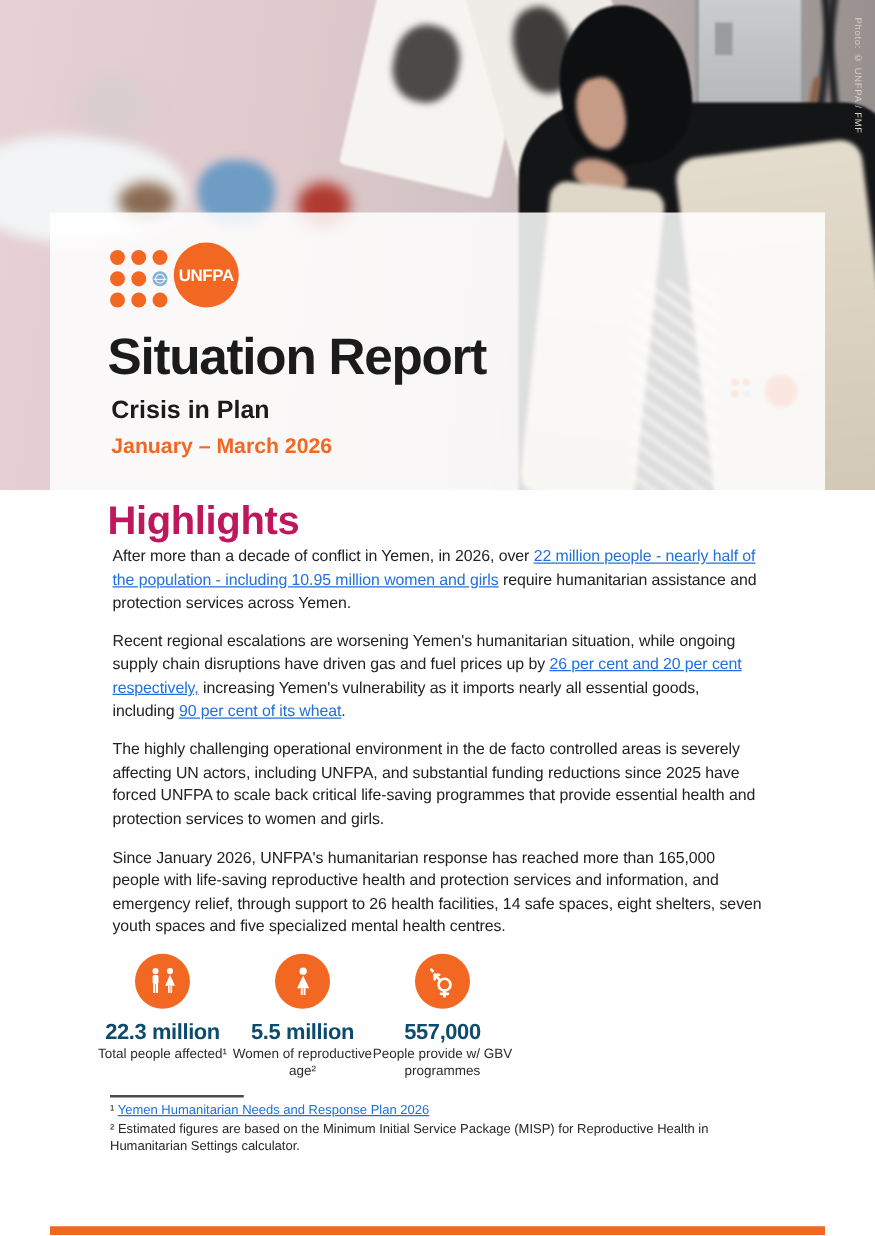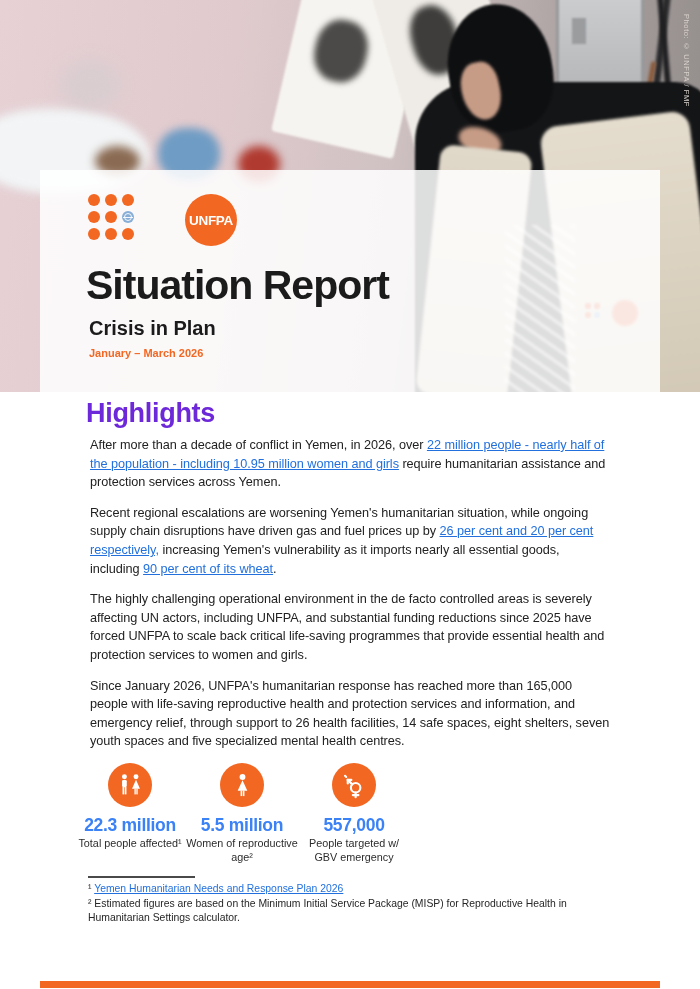--- a/index.html
+++ b/index.html
@@ -40,49 +40,49 @@
       background:radial-gradient(circle 3px at 4px 4px,#e0542a 3px,transparent 3px),
                  radial-gradient(circle 3px at 13px 4px,#e0542a 3px,transparent 3px),
                  radial-gradient(circle 3px at 4px 13px,#e0542a 3px,transparent 3px),
                  radial-gradient(circle 3px at 13px 13px,#7fa8d0 3px,transparent 3px); filter:blur(1px); }
   .photo-credit { right:9px; top:14px; writing-mode:vertical-rl; font-size:7.5px; letter-spacing:.6px;
                   color:#d9d2cb; white-space:nowrap; }
 
   
   .title-card { position:absolute; left:40px; top:170px; width:620px; height:222px;
                 background:rgba(255,255,255,0.86); z-index:2; }
-  .logo { position:absolute; left:48px; top:24px; display:flex; align-items:flex-start;gap:46px; }
+  .logo { position:absolute; left:48px; top:24px; display:flex; align-items:flex-end; }
   .dots-grid { display:grid; grid-template-columns:repeat(3,12px); grid-auto-rows:12px; gap:5px; }
   .dot { width:12px; height:12px; border-radius:50%; background:#F26722; }
   .dot-un { background:#87aed6; position:relative; overflow:hidden; }
   .dot-un::before { content:""; position:absolute; left:2px; top:2px; right:2px; bottom:2px;
                     border:1px solid rgba(255,255,255,.9); border-radius:50%; }
   .dot-un::after { content:""; position:absolute; left:1px; right:1px; top:5.5px; height:1px; background:rgba(255,255,255,.9); }
   .logo-circle { width:52px; height:52px; border-radius:50%; background:#F26722; margin-left:5px;
                  display:flex; align-items:center; justify-content:center;
                  color:#fff; font-weight:bold; font-size:13.5px; letter-spacing:-0.3px; }
   .doc-title { position:absolute; left:46px; top:92px; font-size:41px; font-weight:bold;
                letter-spacing:-1px; color:#1b1b1b; }
   .doc-subtitle { position:absolute; left:49px; top:147px; font-size:20px; font-weight:bold; color:#1b1b1b; }
-  .doc-period { position:absolute; left:49px; top:177px; font-size:11px; font-weight:bold; color:#F26722; }
-
-  
-  .highlights-heading { position:absolute; left:86px; top:398px; font-size:27px; font-weight:bold;
-                        letter-spacing:-0.3px; color:#6d28d9; }
+  .doc-period { position:absolute; left:49px; top:177px; font-size:17px; font-weight:bold; color:#F26722; }
+
+  
+  .highlights-heading { position:absolute; left:86px; top:398px; font-size:32px; font-weight:bold;
+                        letter-spacing:-0.3px; color:#be185d; }
   .content { position:absolute; left:90px; top:436px; width:520px; }
   .para { font-size:12.7px; line-height:18.6px; color:#222; margin-bottom:12px; letter-spacing:-0.05px; }
   .link { color:#2270dd; text-decoration:underline; cursor:pointer; }
 
   
   .stats-row { position:absolute; left:74px; top:763px; width:560px; display:flex; }
   .stat { width:112px; display:flex; flex-direction:column; align-items:center; text-align:center; }
   .stat-icon { width:44px; height:44px; border-radius:50%; background:#F26722;
                display:flex; align-items:center; justify-content:center; }
   .stat-icon svg { width:27px; height:27px; display:block; }
-  .stat-value { margin-top:8px; font-size:17.5px; font-weight:bold; color:#3b82f6; letter-spacing:-0.3px; white-space:nowrap; }
+  .stat-value { margin-top:8px; font-size:17.5px; font-weight:bold; color:#0c4a6e; letter-spacing:-0.3px; white-space:nowrap; }
   .stat-label { margin-top:1px; font-size:10.8px; line-height:13.5px; color:#2c2c2c; }
 
   
   .footnote-rule { position:absolute; left:88px; top:876px; width:107px; height:2px; background:#4a4a4a; }
   .footnotes { position:absolute; left:88px; top:882px; width:530px; }
   .footnote { font-size:10.4px; line-height:14.6px; color:#262626; }
   .footnote .link { color:#2270dd; }
 
   
   .bottom-bar { position:absolute; left:40px; top:981px; width:620px; height:7px; background:#F26722; }
@@ -189,21 +189,21 @@
           <circle cx="13" cy="14" r="4.2"></circle>
           <line x1="13" y1="18.2" x2="13" y2="22.4"></line>
           <line x1="10.5" y1="20.5" x2="15.5" y2="20.5"></line>
           <line x1="10" y1="11" x2="6" y2="7"></line>
           <line x1="6" y1="7" x2="6" y2="10.2"></line>
           <line x1="6" y1="7" x2="9.2" y2="7"></line>
           <line x1="3.6" y1="3.4" x2="4.6" y2="4.4"></line>
         </svg>
       </div>
       <div class="stat-value">557,000</div>
-      <div class="stat-label">People targeted w/ GBV emergency</div>
+      <div class="stat-label">People provide w/ GBV programmes</div>
     </div>
 
   </div>
 
   <div class="footnote-rule"></div>
   <div class="footnotes">
     <div class="footnote"><span>¹ </span><a class="link">Yemen Humanitarian Needs and Response Plan 2026</a></div>
     <div class="footnote"><span>² Estimated figures are based on the Minimum Initial Service Package (MISP) for Reproductive Health in Humanitarian Settings calculator.</span></div>
   </div>
 

